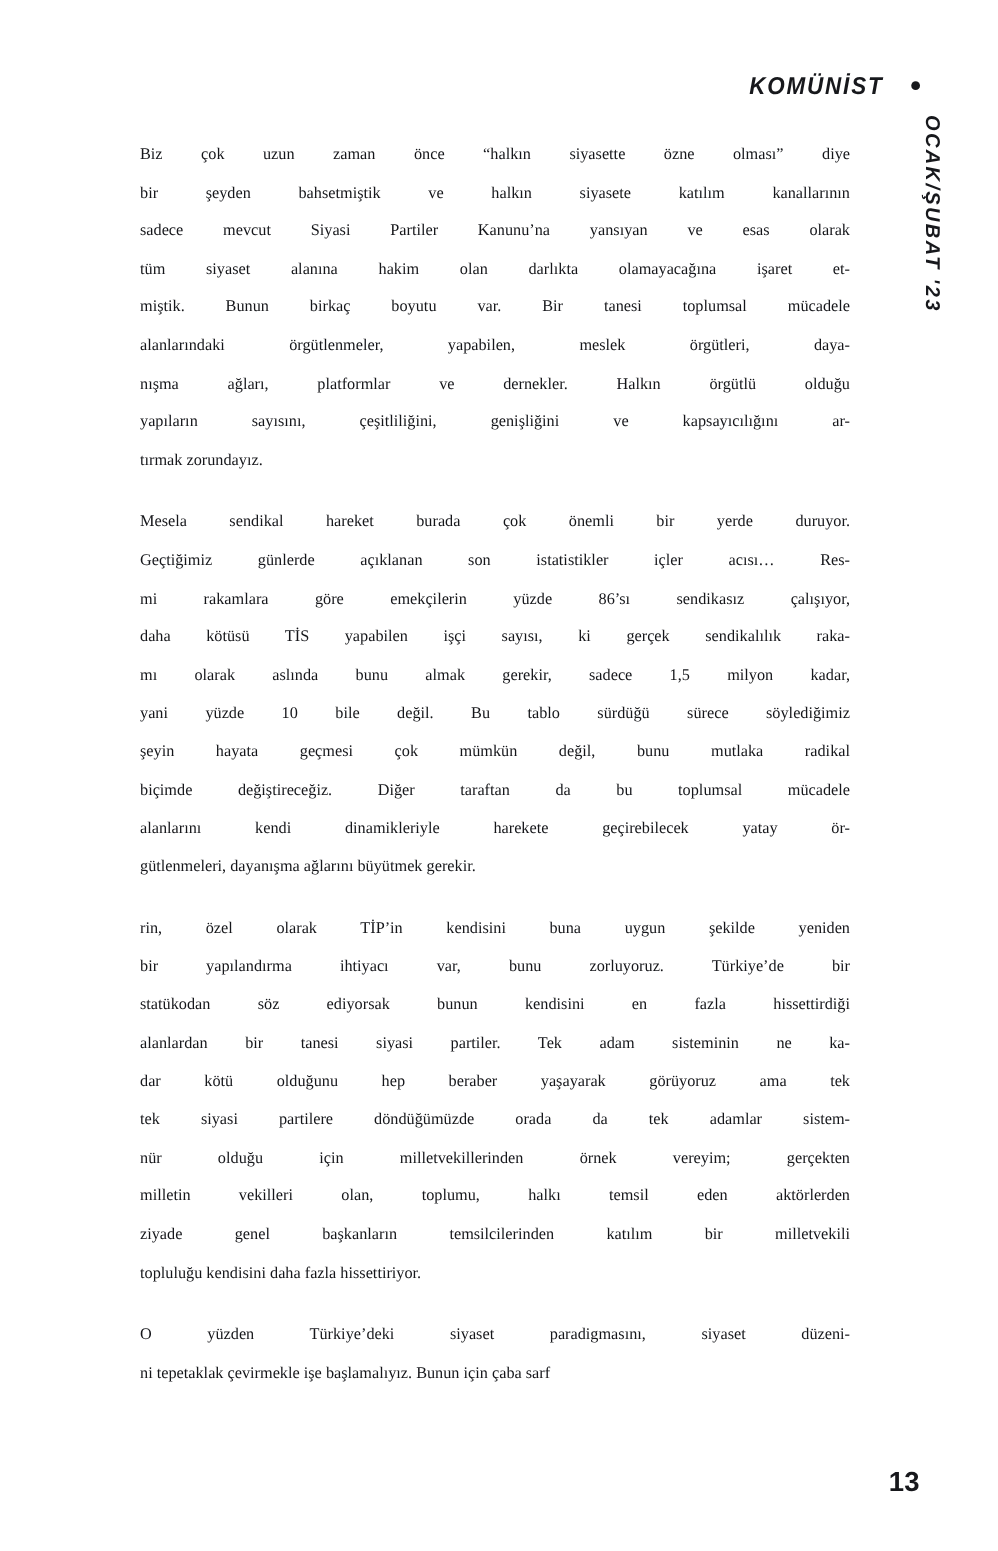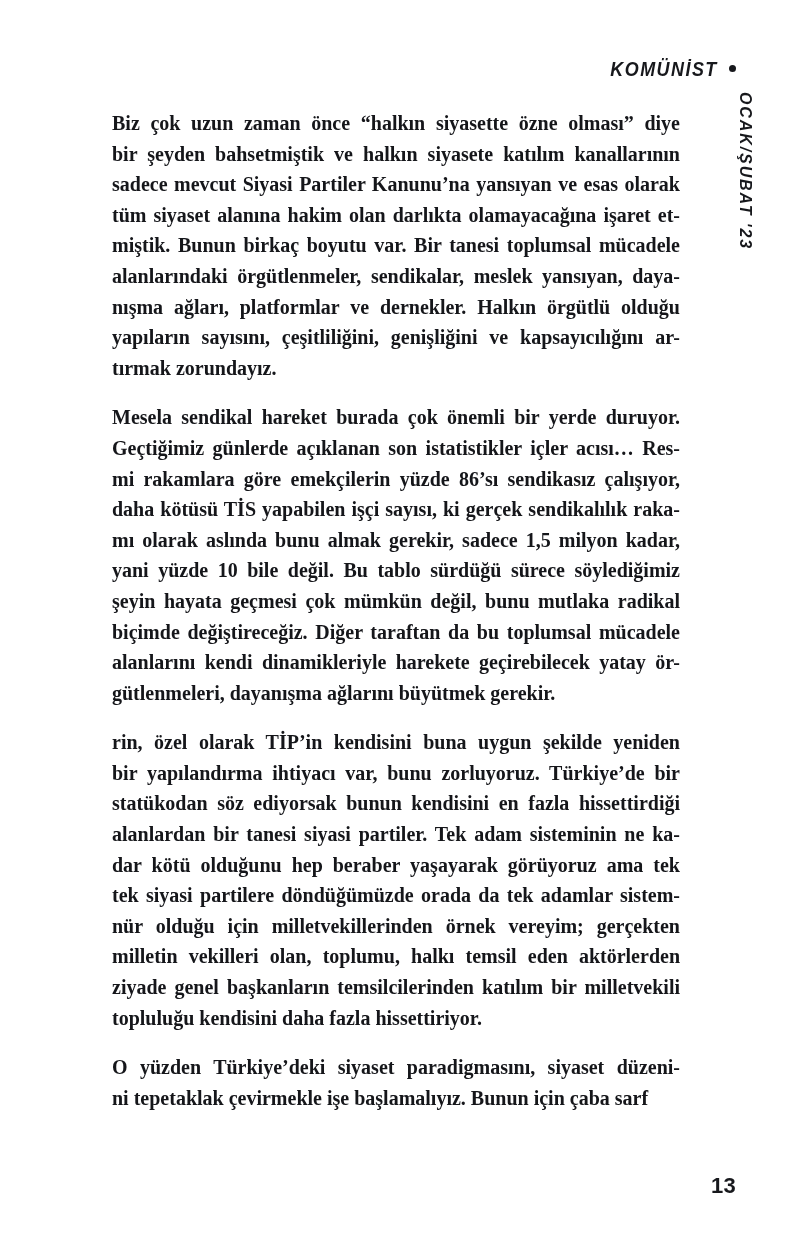--- a/index.html
+++ b/index.html
@@ -19,21 +19,21 @@
     box-sizing: border-box;
   }
 
   
   .running-head {
     position: absolute;
     top: 56px;
     right: 62px;
     display: flex;
     align-items: center;
-    gap: 11px;
+    gap: 22px;
     height: 26px;
   }
   .running-head-title {
     font-family: "Liberation Sans", "DejaVu Sans", sans-serif;
     font-weight: 700;
     font-style: italic;
     font-size: 19.5px;
     letter-spacing: 1.6px;
     color: #17181c;
     transform: scaleX(0.92);
@@ -74,27 +74,27 @@
 
   
   .text-column {
     position: absolute;
     left: 112px;
     top: 108px;
     width: 568px;
   }
   .body-par {
     margin: 0 0 19px 0;
-    font-size: 20px;
+    font-size: 13px;
     line-height: 30.6px;
     text-align: justify;
     text-justify: inter-word;
     hyphens: none;
     color: #15161a;
-    font-weight: 700;
+    font-weight: 400;
   }
   .body-par:last-child {
     margin-bottom: 0;
   }
   
   .body-par .ln {
     display: block;
     text-align: justify;
     text-align-last: justify;
     white-space: pre-wrap;
@@ -129,21 +129,21 @@
     <span class="issue-tab-text">OCAK/ŞUBAT '23</span>
   </div>
 
   <div class="text-column">
       <p class="body-par">
         <span class="ln">Biz çok uzun zaman önce “halkın siyasette özne olması” diye</span>
         <span class="ln">bir şeyden bahsetmiştik ve halkın siyasete katılım kanallarının</span>
         <span class="ln">sadece mevcut Siyasi Partiler Kanunu’na yansıyan ve esas olarak</span>
         <span class="ln">tüm siyaset alanına hakim olan darlıkta olamayacağına işaret et-</span>
         <span class="ln">miştik. Bunun birkaç boyutu var. Bir tanesi toplumsal mücadele</span>
-        <span class="ln">alanlarındaki örgütlenmeler, sendikalar, meslek yansıyan, daya-</span>
+        <span class="ln">alanlarındaki örgütlenmeler, yapabilen, meslek örgütleri, daya-</span>
         <span class="ln">nışma ağları, platformlar ve dernekler. Halkın örgütlü olduğu</span>
         <span class="ln">yapıların sayısını, çeşitliliğini, genişliğini ve kapsayıcılığını ar-</span>
         <span class="ln last">tırmak zorundayız.</span>
       </p>
       <p class="body-par">
         <span class="ln">Mesela sendikal hareket burada çok önemli bir yerde duruyor.</span>
         <span class="ln">Geçtiğimiz günlerde açıklanan son istatistikler içler acısı… Res-</span>
         <span class="ln">mi rakamlara göre emekçilerin yüzde 86’sı sendikasız çalışıyor,</span>
         <span class="ln">daha kötüsü TİS yapabilen işçi sayısı, ki gerçek sendikalılık raka-</span>
         <span class="ln">mı olarak aslında bunu almak gerekir, sadece 1,5 milyon kadar,</span>

